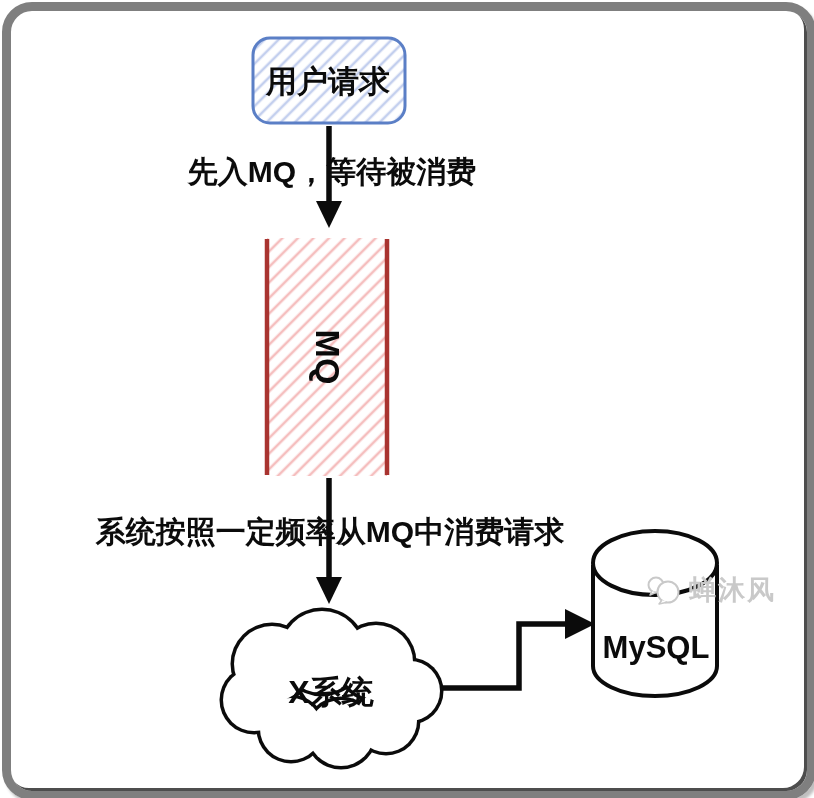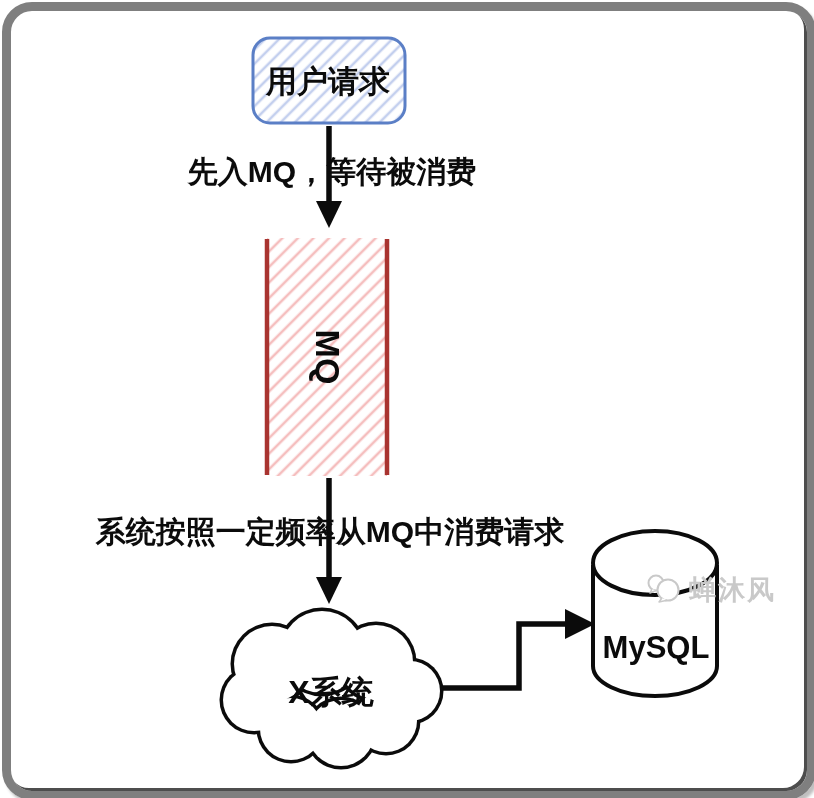--- a/index.html
+++ b/index.html
@@ -38,20 +38,21 @@
   text.edge-label {
     font-family: "Liberation Sans", sans-serif;
     font-weight: bold;
     fill: #0b0b0b;
   }
   .watermark {
     position: absolute;
     right: 38px;
     bottom: 16px;
     display: flex;
+    align-items: center;
     gap: 7px;
     color: #c9c9c9;
     font-size: 27px;
     font-weight: bold;
     letter-spacing: 2px;
   }
 </style>
 </head>
 <body>
 

